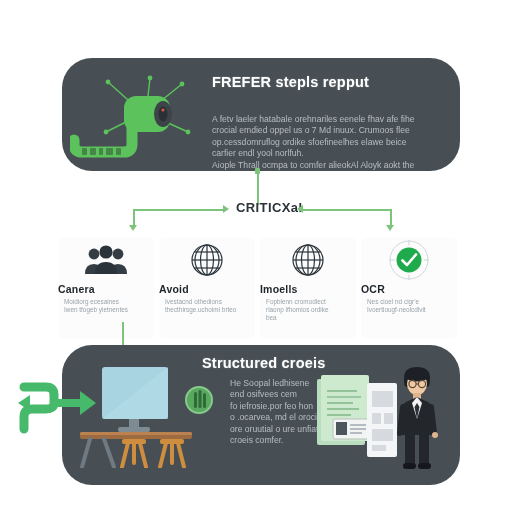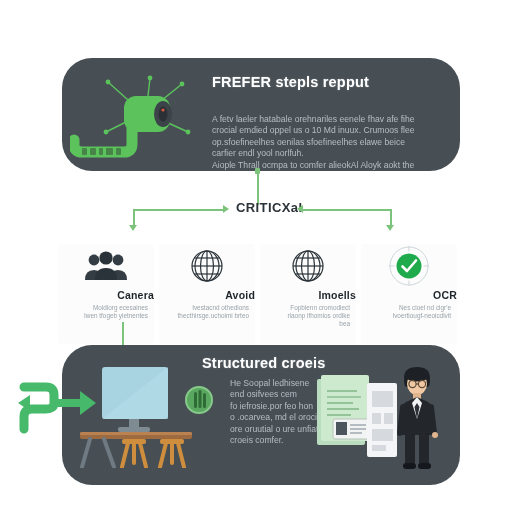--- a/index.html
+++ b/index.html
@@ -75,24 +75,24 @@
     font-size:13px;
     font-weight:600;
     letter-spacing:.4px;
     white-space:nowrap;
     filter:blur(.25px);
   }
 
   
   .cards{position:absolute;left:58px;top:232px;width:400px;height:100px;}
   .card{
-    position:absolute;top:12px;width:96px;height:100px;
+    position:absolute;top:6px;width:96px;height:100px;
     background:#fbfcfb;
     border-radius:4px;
-    text-align:right;
+    text-align:left;
   }
   .card .icon-slot{
     height:44px;display:flex;align-items:center;justify-content:center;
   }
   .card-title{
     color:#1e242a;font-size:10.5px;font-weight:bold;letter-spacing:.2px;
     margin-top:1px;filter:blur(.2px);
   }
   .card-sub{
     color:#9aa3ab;font-size:6.4px;line-height:8.2px;margin-top:3px;
@@ -147,22 +147,22 @@
           <rect x="36" y="78" width="7" height="7" rx="1"></rect>
           <rect x="46" y="78" width="5" height="7" rx="1"></rect>
         </g>
       </svg>
     </div>
 
     <div class="panel-title" style="left:150px;top:16px;">FREFER stepls repput</div>
 
     <div class="panel-body" style="left:150px;top:39px;width:230px;margin-top:17px;">
       <div>A fetv laeler hatabale orehnariles eenele fhav afe fihe</div>
-      <div>crocial emdied oppel us o 10 Md inuux. Crumoos flee</div>
-      <div>op.sfoefineelhes oenilas  sfoefineelhes elawe beice</div>
+      <div>crocial emdied oppel us o 7 Md inuux. Crumoos flee</div>
+      <div>op.cessdomruflog ordike  sfoefineelhes elawe beice</div>
       <div>carfier endl yool norlfuh.</div>
       <div>Aiople Thrall ocmpa to comfer alieokAl Aloyk aokt the</div>
     </div>
   </div>
 
   <div class="node-dot" style="left:255px;top:168px;"></div>
   <div class="conn v-line" style="left:257px;top:172px;height:33px;"></div>
 
   <div class="center-label" style="left:236px;top:200px;">CRITICXal</div>
 

